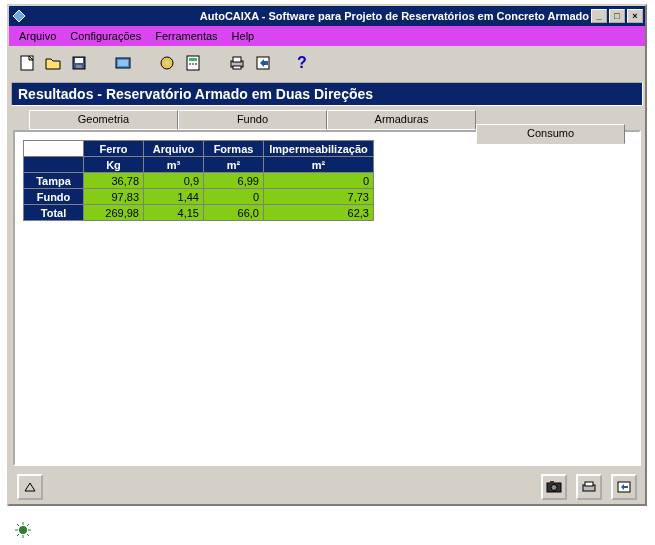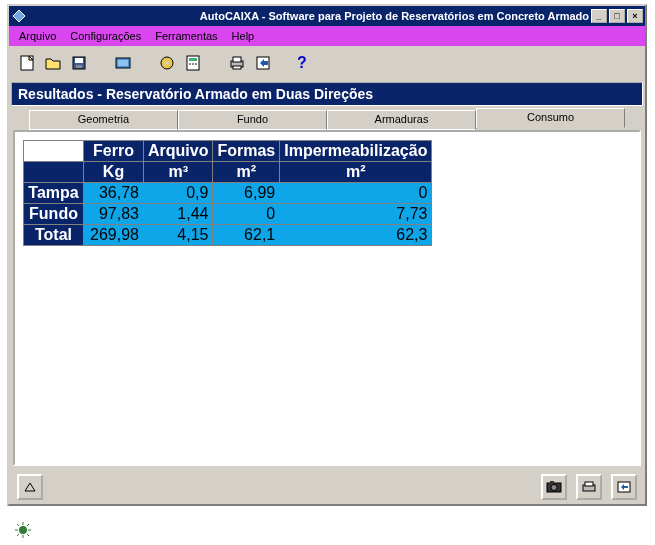--- a/index.html
+++ b/index.html
@@ -108,35 +108,35 @@
     border-right: 1px solid #808080;
     background: #d4d0c8;
     padding: 2px 4px;
     font-size: 11px;
     position: relative;
     top: 2px;
   }
   .tab.active {
     background: #d4d0c8;
     border-bottom: 1px solid #d4d0c8;
-    top: 0;
+    top: 16px;
     font-weight: normal;
     z-index: 2;
   }
   .content {
     flex: 1;
     margin: 2px 4px 4px 4px;
     border: 2px inset #fff;
     background: #fff;
     position: relative;
     padding: 8px;
   }
   table.data {
     border-collapse: collapse;
-    font-size: 16px;
+    font-size: 11px;
   }
   table.data th, table.data td {
     border: 1px solid #808080;
     padding: 1px 4px;
     text-align: right;
     height: 16px;
   }
   table.data th.hdr {
     background: #0a246a;
     color: #fff;
@@ -144,21 +144,21 @@
     text-align: center;
   }
   table.data th.rowlabel {
     background: #0a246a;
     color: #fff;
     font-weight: bold;
     text-align: center;
     width: 60px;
     margin-left: 7px;
   }
-  table.data td { background: #0ea5e9; color:#000; }
+  table.data td { background: #84cc16; color:#000; }
   .corner-blank { background: #fff !important; border:1px solid #808080;}
   .bottombar {
     height: 34px;
     display: flex;
     align-items: center;
     justify-content: space-between;
     padding: 0 8px;
     background: #d4d0c8;
   }
   .sm-btn {
@@ -302,21 +302,21 @@
         <th class="rowlabel">Fundo</th>
         <td>97,83</td>
         <td>1,44</td>
         <td>0</td>
         <td>7,73</td>
       </tr>
       <tr>
         <th class="rowlabel">Total</th>
         <td>269,98</td>
         <td>4,15</td>
-        <td>62,1</td>
+        <td>66,0</td>
         <td>62,3</td>
       </tr>
     </tbody>
       </table>
   </div>
 
   <div class="bottombar">
     <span class="sm-btn" style="margin-left:0">
       <svg width="14" height="14">
           <polygon points="7,3 12,11 2,11" fill="none" stroke="#000"></polygon>

